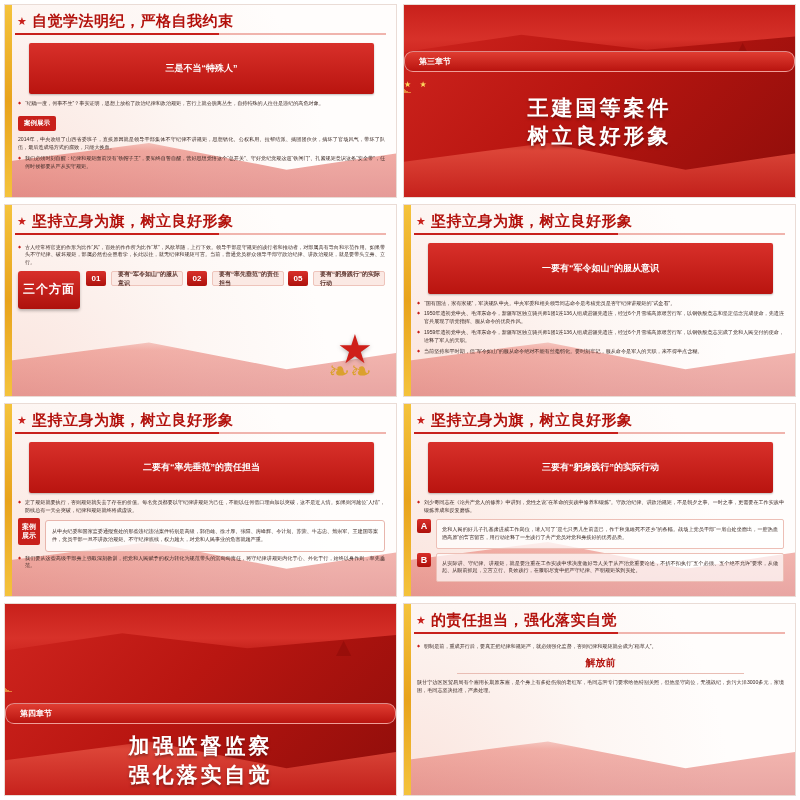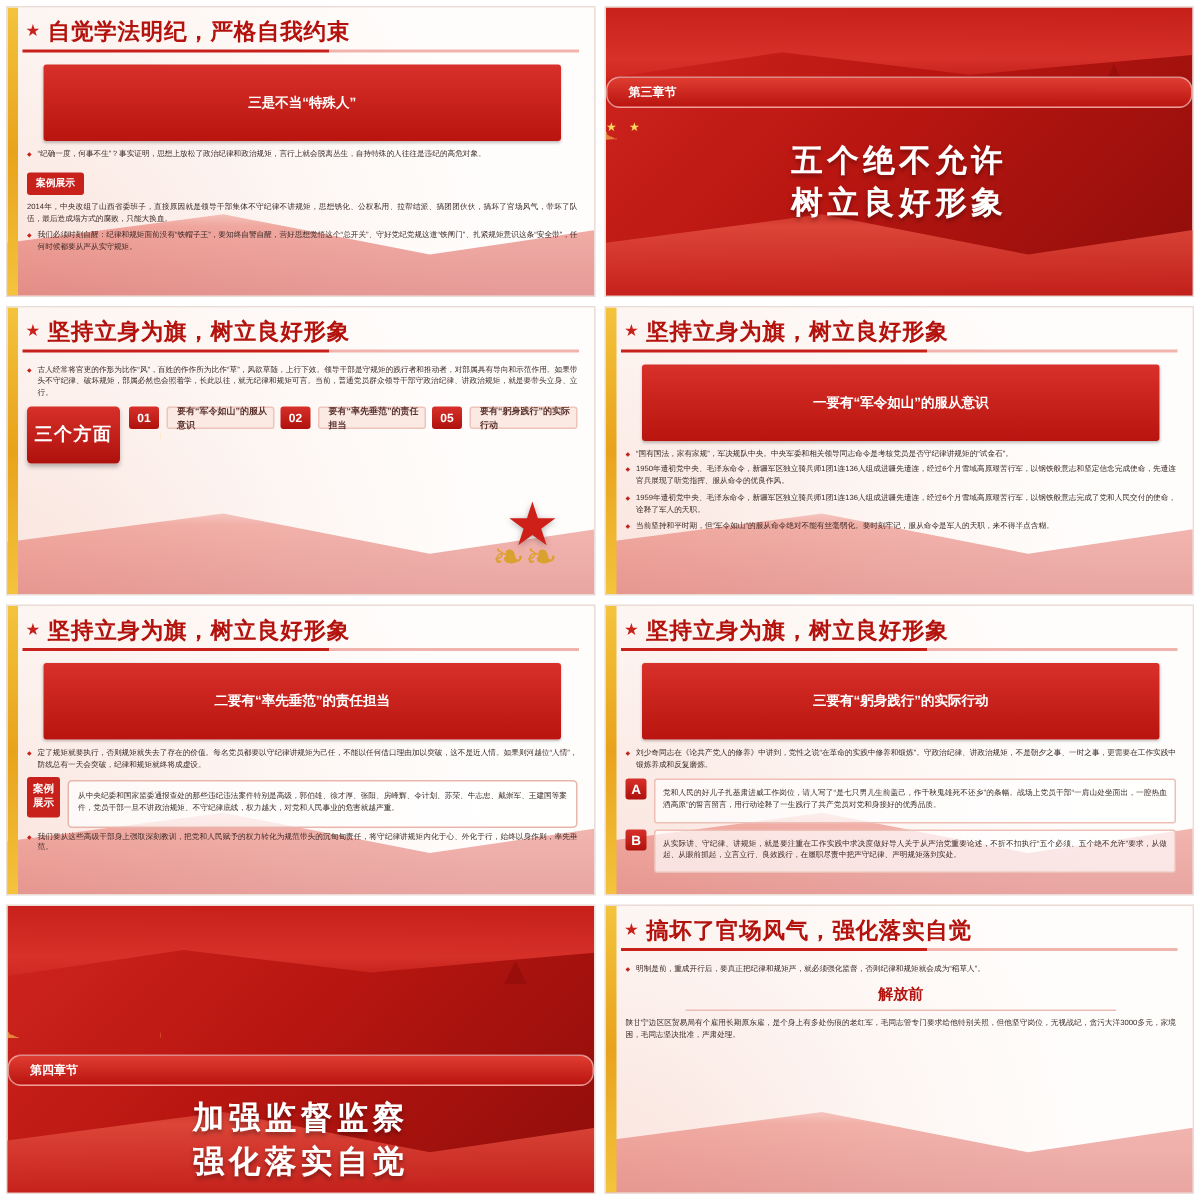--- a/index.html
+++ b/index.html
@@ -240,21 +240,21 @@
 
   <div class="slide">
     <div class="bg-deep"></div>
     <div class="ribbon-top"></div>
     <div class="ribbon-bottom"></div>
     <div class="corner-rays"></div>
     <div class="soldier">▲</div>
     <div class="chapter">
       <div class="chap-badge">第三章节</div>
       <div class="chap-stars">★ ★</div>
-      <div class="chap-title">五个绝不允许</div>
+      <div class="chap-title">王建国等案件</div>
       <div class="chap-title">树立良好形象</div>
     </div>
   </div>
 
   <div class="slide">
     <div class="bg-light"></div>
     <div class="ribbon-bottom" style="opacity:.4"></div>
     <div class="corner-rays"></div>
     <div class="gold-bar"></div>
     <div class="hdr">
@@ -369,21 +369,21 @@
     </div>
   </div>
 
   <div class="slide">
     <div class="bg-light"></div>
     <div class="ribbon-bottom" style="opacity:.4"></div>
     <div class="corner-rays"></div>
     <div class="gold-bar"></div>
     <div class="hdr">
       <span class="star">★</span>
-      <span class="t">搞坏了官场风气，强化落实自觉</span>
+      <span class="t">的责任担当，强化落实自觉</span>
       <span class="hdr-underline"></span>
     </div>
     <div class="body">
       <div class="para">明制是前，重成开行后，要真正把纪律和规矩严，就必须强化监督，否则纪律和规矩就会成为“稻草人”。</div>
       <div class="jiefang">解放前</div>
       <div class="jiefang-line"></div>
       <div class="para plain">陕甘宁边区区贸易局有个雇用长期原东雇，是个身上有多处伤痕的老红军，毛同志管专门要求给他特别关照，但他坚守岗位，无视战纪，贪污大洋3000多元，家境困，毛同志坚决批准，严肃处理。</div>
     </div>
   </div>
 

